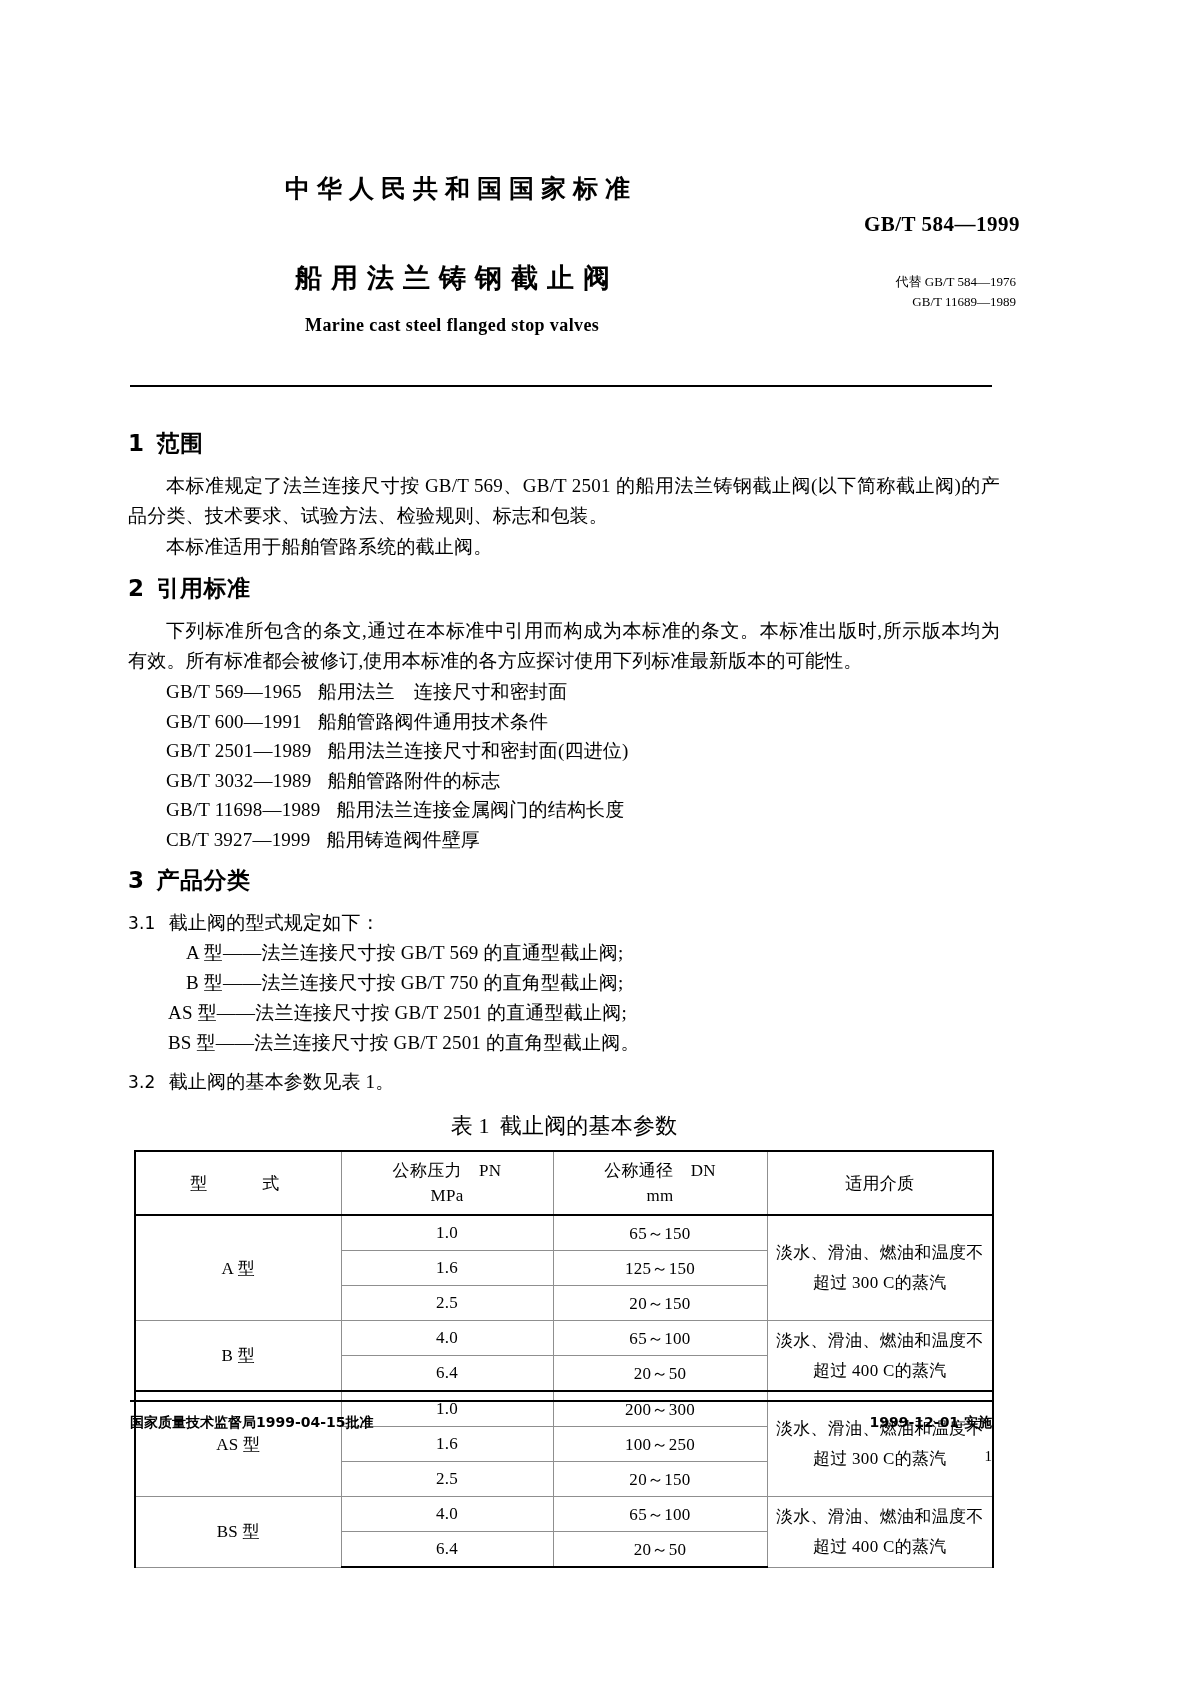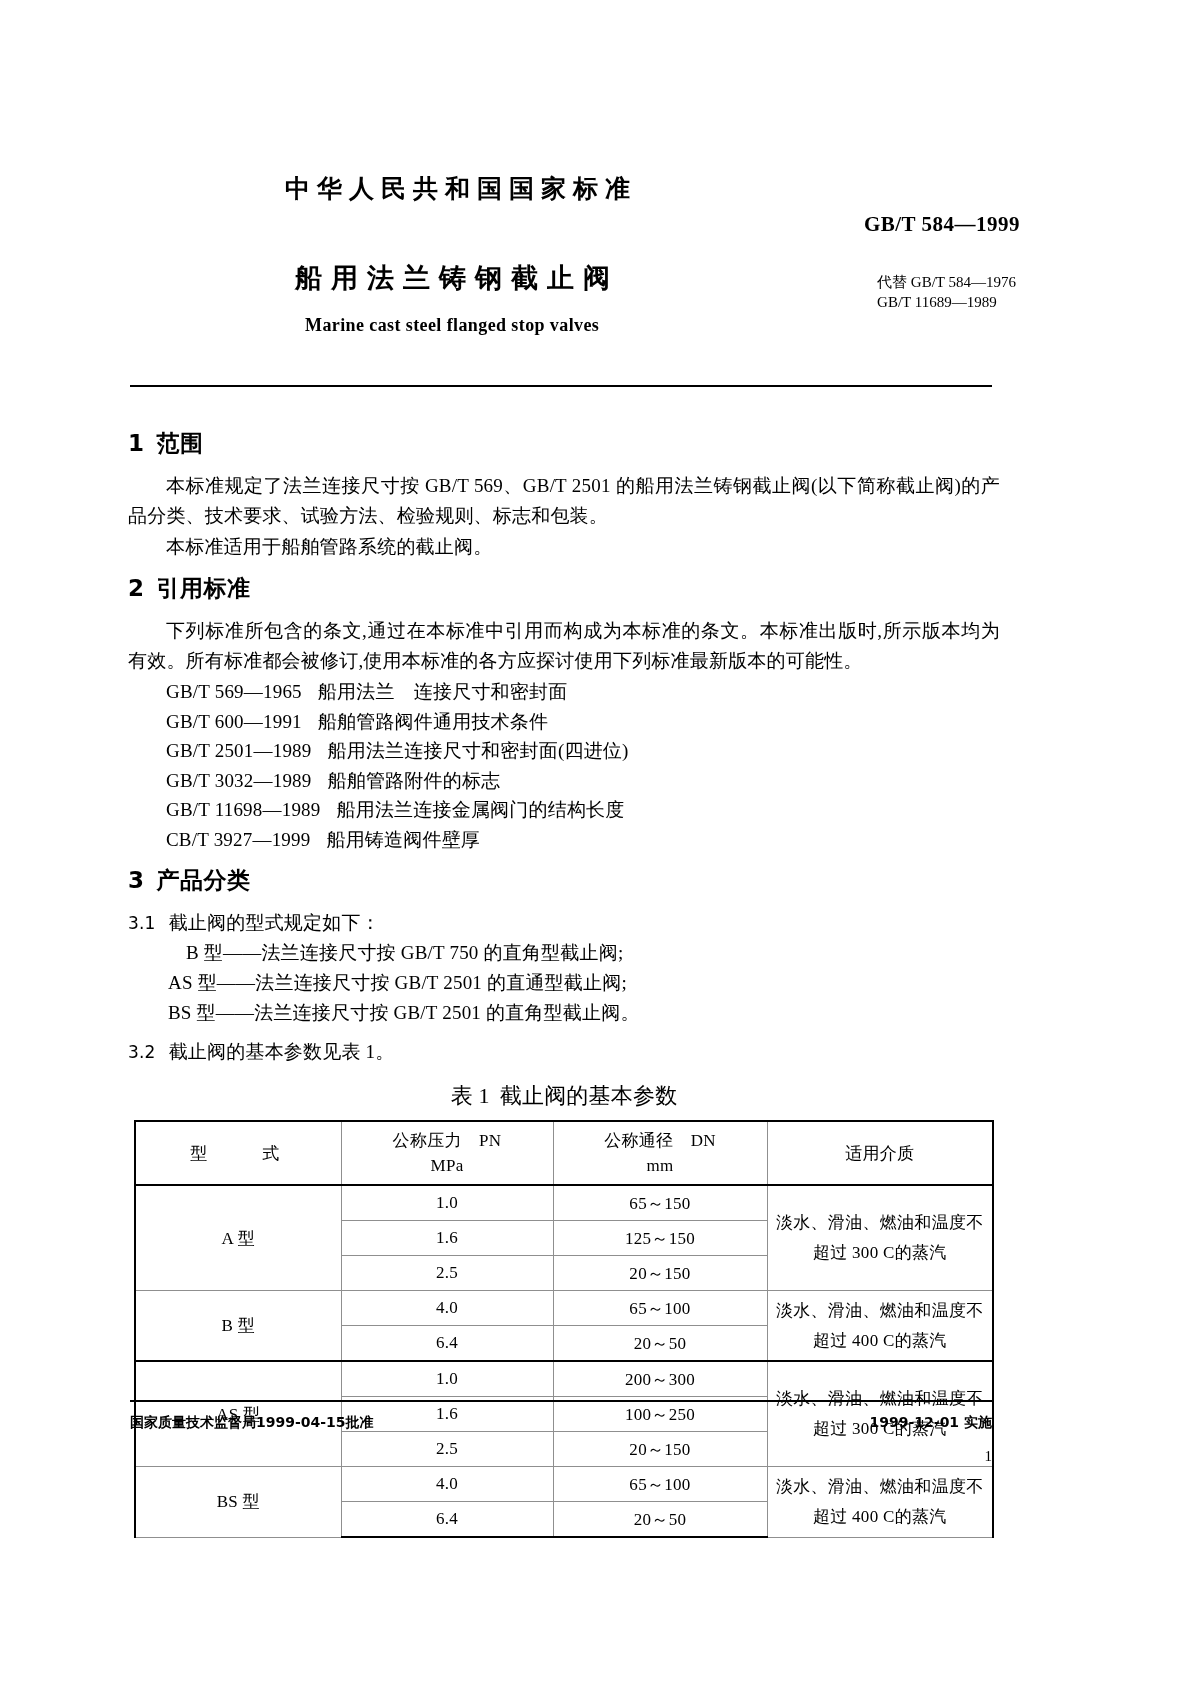--- a/index.html
+++ b/index.html
@@ -57,22 +57,23 @@
     font-family: "DejaVu Sans", "Liberation Sans", sans-serif;
     font-size: 27px;
     font-weight: 700;
     letter-spacing: 9px;
     white-space: nowrap;
   }
   .replaces {
     position: absolute;
     right: 4px;
     top: 122px;
-    font-size: 15px;
+    font-size: 13px;
     line-height: 20px;
+    text-align: right;
     white-space: nowrap;
   }
   .en-title {
     position: absolute;
     left: 175px;
     top: 165px;
     font-size: 18px;
     font-weight: 700;
     letter-spacing: 0.4px;
     white-space: nowrap;
@@ -267,20 +268,21 @@
     <div class="ref-line">
       <span class="code">CB/T 3927—1999</span><span class="desc">船用铸造阀件壁厚</span>
     </div>
 
     <div class="h-sec gap-before">
       <span class="num">3</span><span>产品分类</span>
     </div>
     <div class="sub-head">
       <span class="num">3.1</span><span>截止阀的型式规定如下：</span>
     </div>
+    <div class="type-line indent-a">A 型——法兰连接尺寸按 GB/T 569 的直通型截止阀;</div>
     <div class="type-line indent-b">B 型——法兰连接尺寸按 GB/T 750 的直角型截止阀;</div>
     <div class="type-line indent-as">AS 型——法兰连接尺寸按 GB/T 2501 的直通型截止阀;</div>
     <div class="type-line indent-bs">BS 型——法兰连接尺寸按 GB/T 2501 的直角型截止阀。</div>
 
     <div class="sub-head">
       <span class="num">3.2</span><span>截止阀的基本参数见表 1。</span>
     </div>
 
     <div class="table-caption">
       <span class="cap-num">表 1</span><span>截止阀的基本参数</span>

